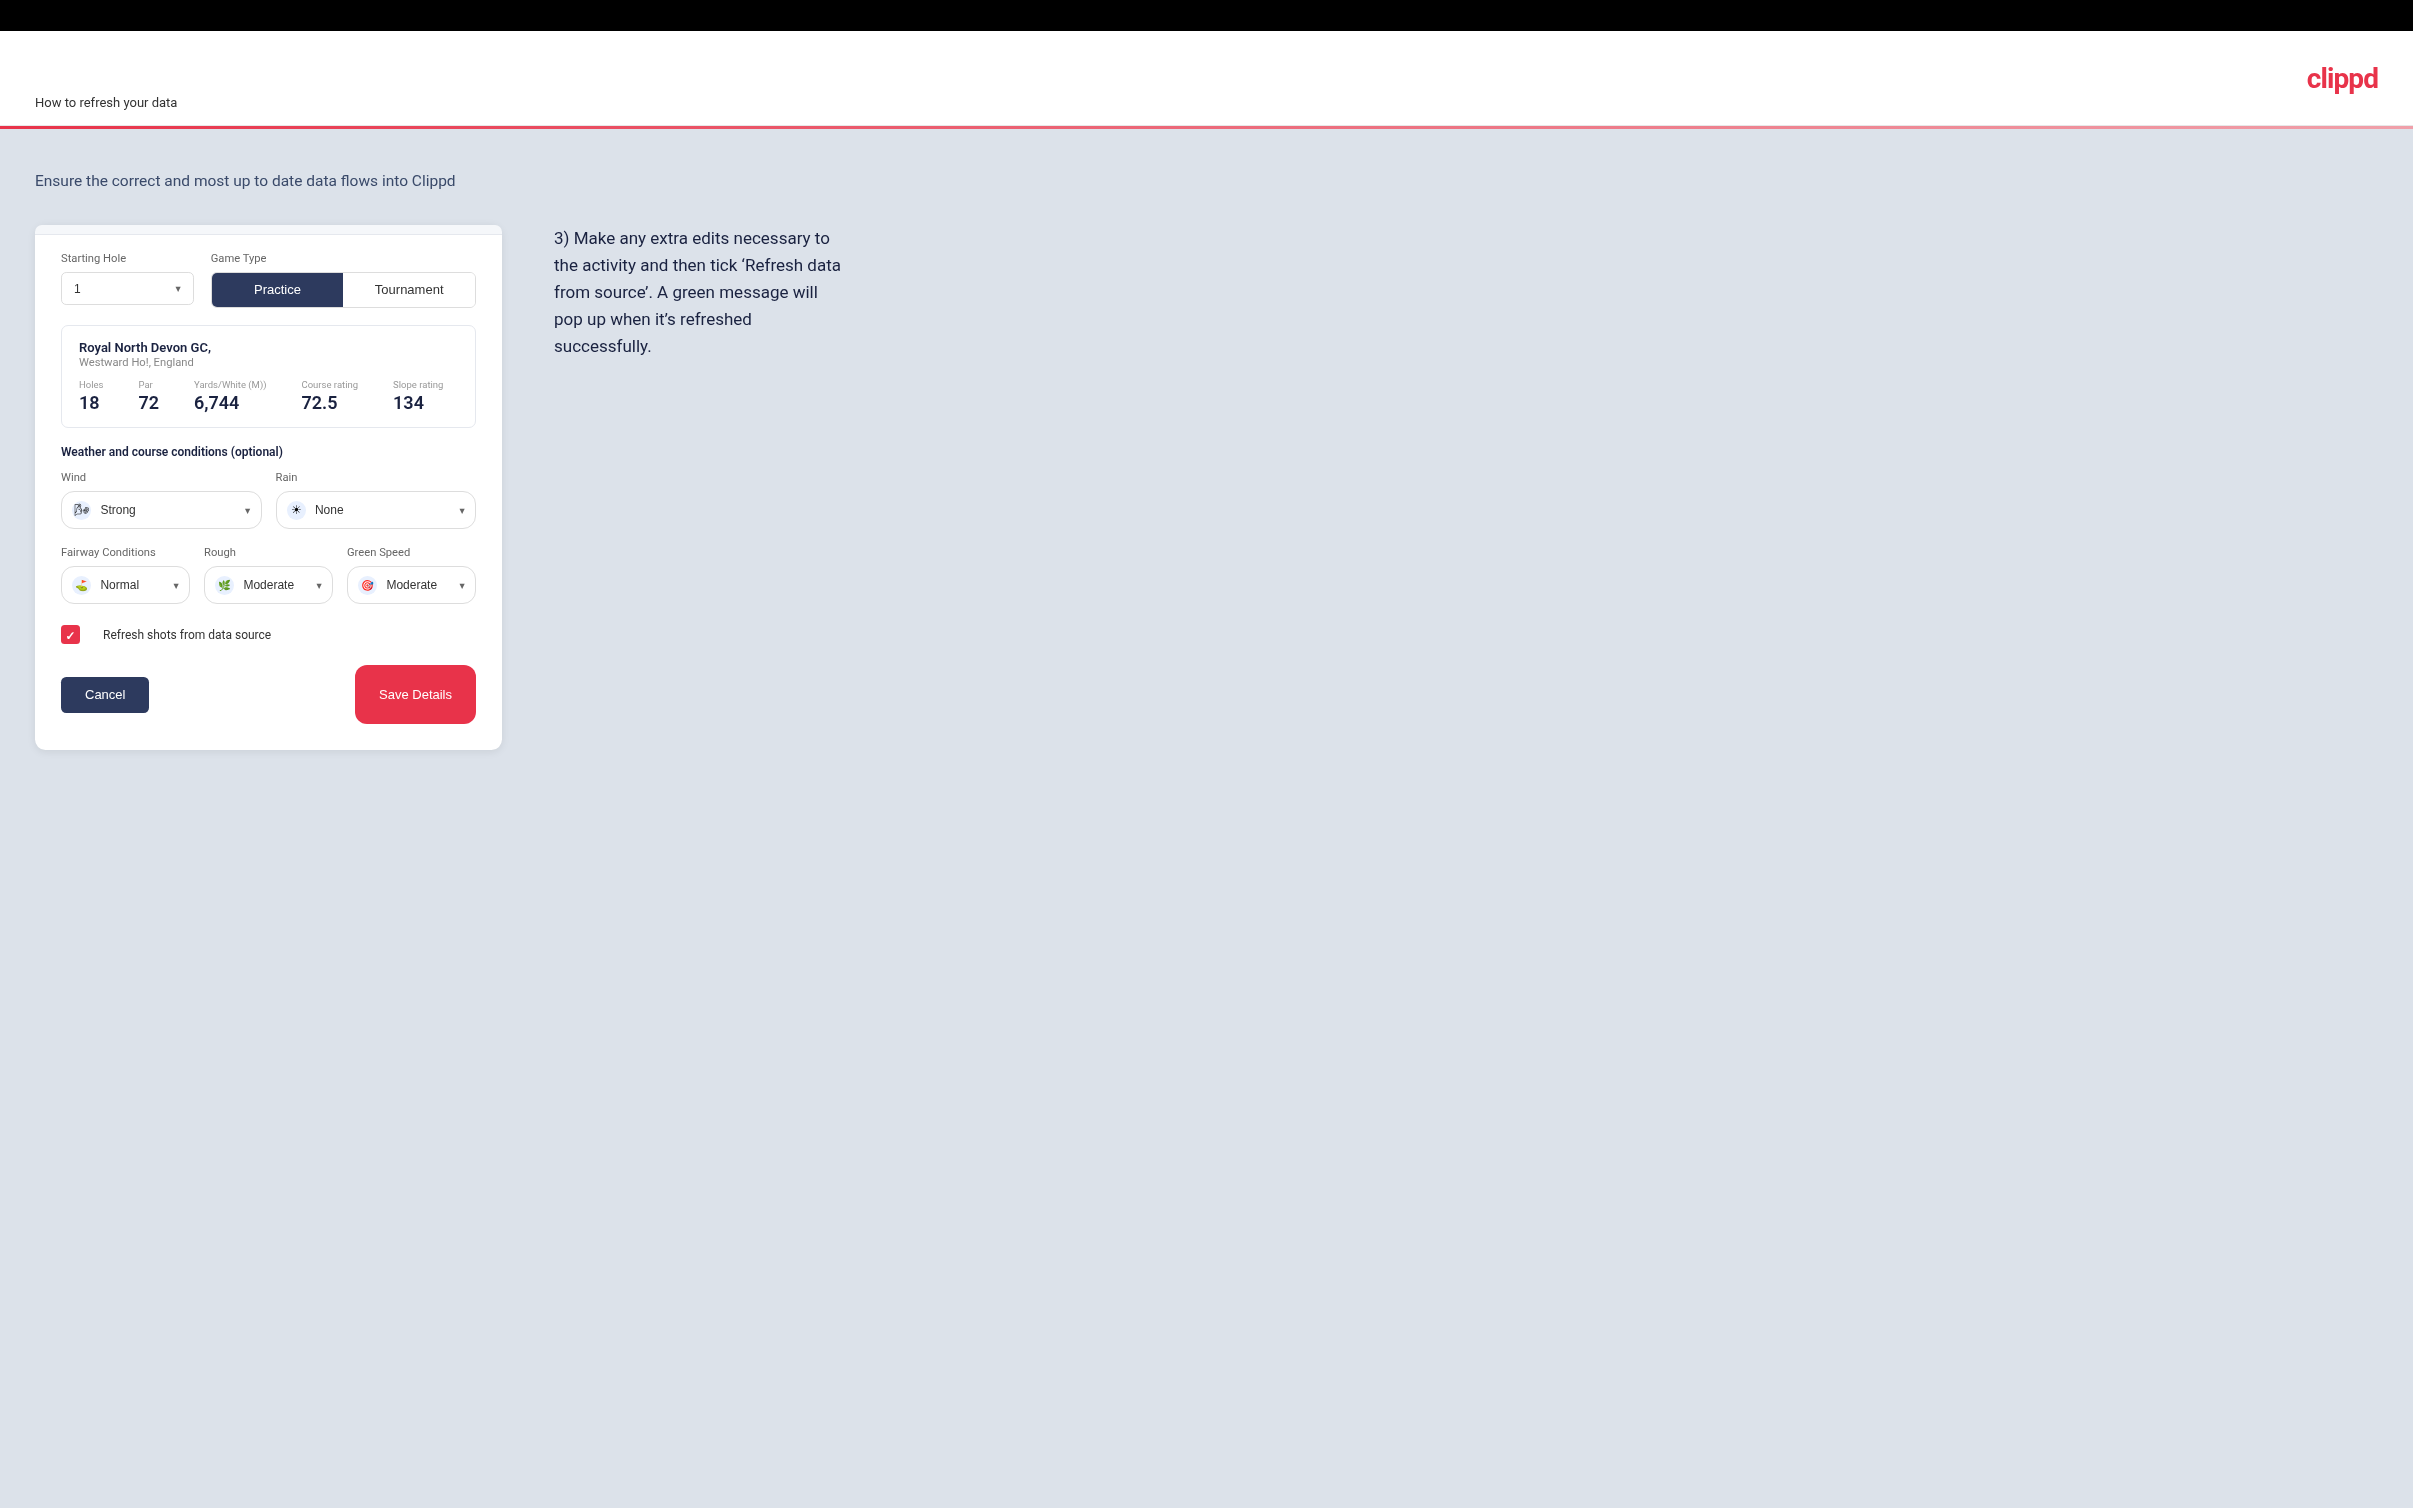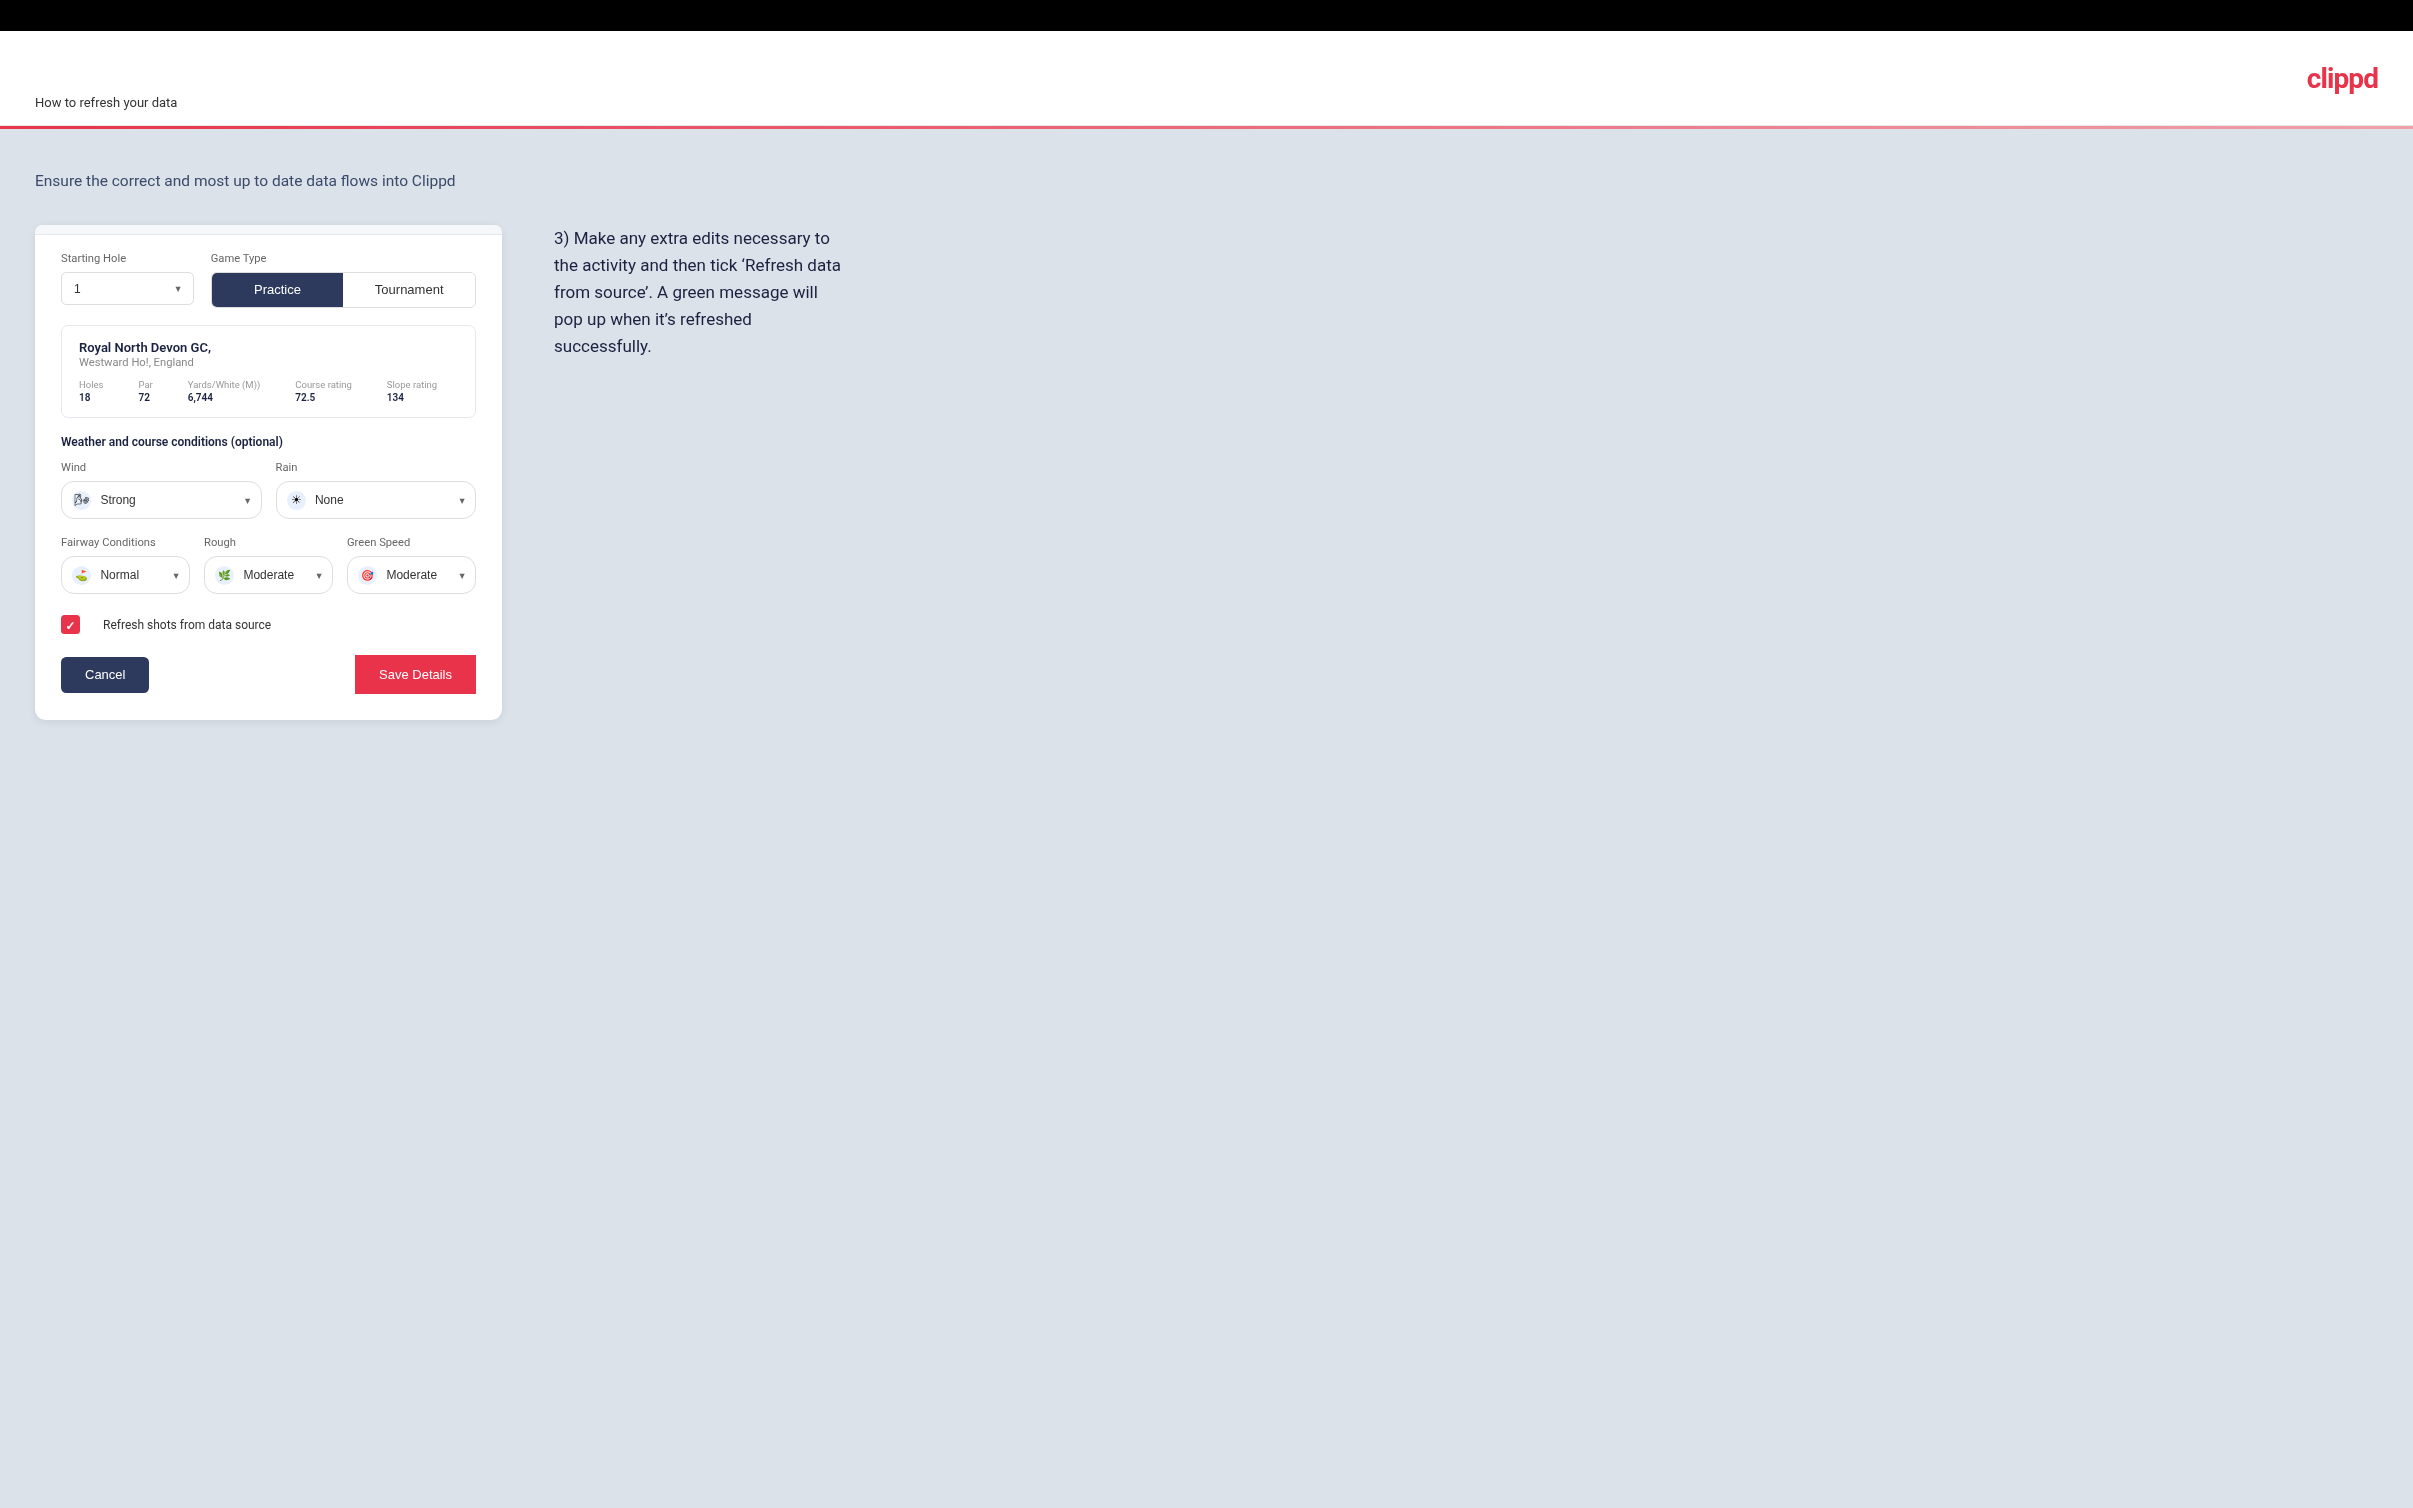--- a/index.html
+++ b/index.html
@@ -166,21 +166,21 @@
     .stat-item {
       display: flex;
       flex-direction: column;
     }
     .stat-label {
       font-size: 9.5px;
       color: #999;
       margin-bottom: 1.7px;
     }
     .stat-value {
-      font-size: 10px;
+      font-size: 18px;
       font-weight: 600;
       color: #1a2240;
     }
     .section-title {
       font-size: 12px;
       font-weight: 600;
       color: #1a2240;
       margin-bottom: 12px;
     }
     .conditions-grid {
@@ -258,22 +258,22 @@
       border-radius: 5.2px;
       padding: 10.4px 24px;
       font-size: 13px;
       cursor: pointer;
       font-weight: 500;
     }
     .btn-save {
       background: #e8334a;
       color: #fff;
       border: none;
-      border-radius: 0;
-      padding: 12px 24px;
+      border-radius: 12px;
+      padding: 22px 24px;
       font-size: 13px;
       cursor: pointer;
       font-weight: 500;
     }
     .side-note {
       flex: 1;
       max-width: 293px;
     }
     .side-note-text {
       font-size: 17px;

